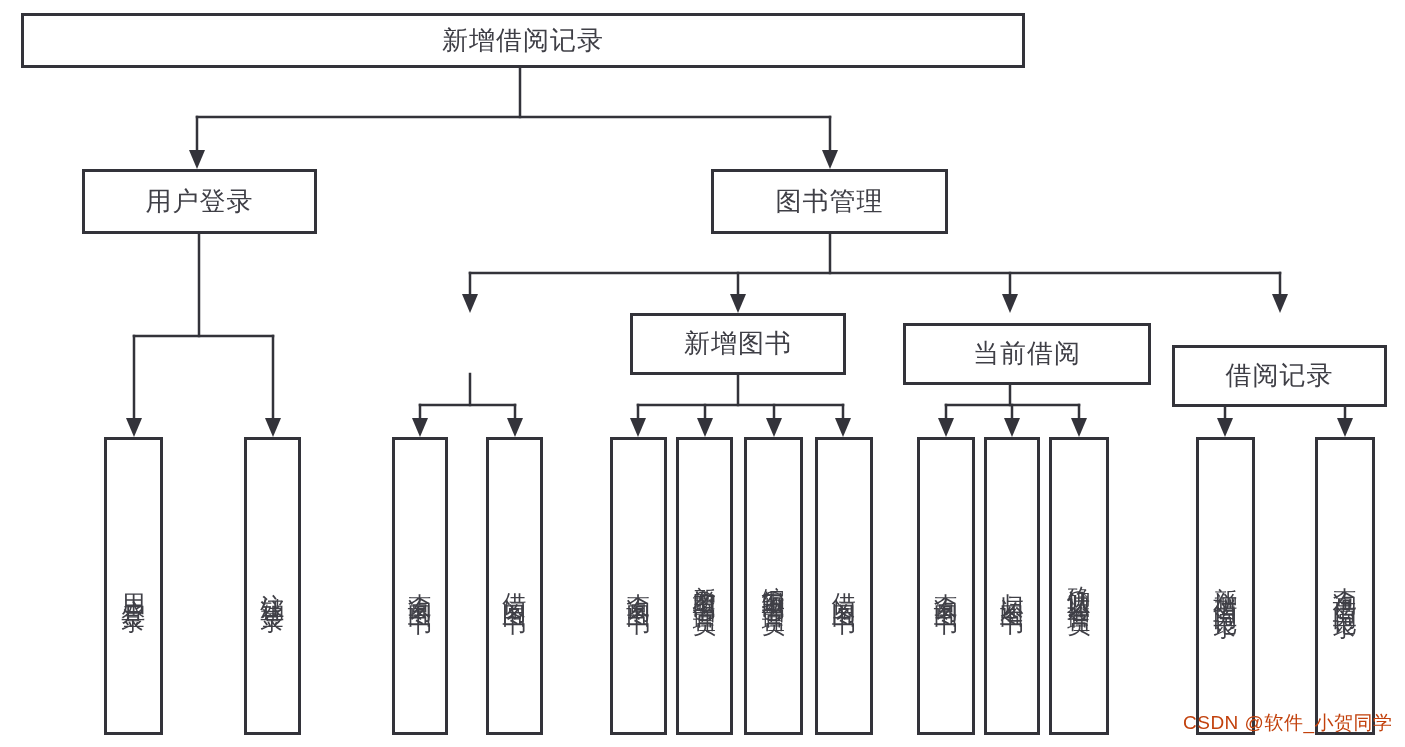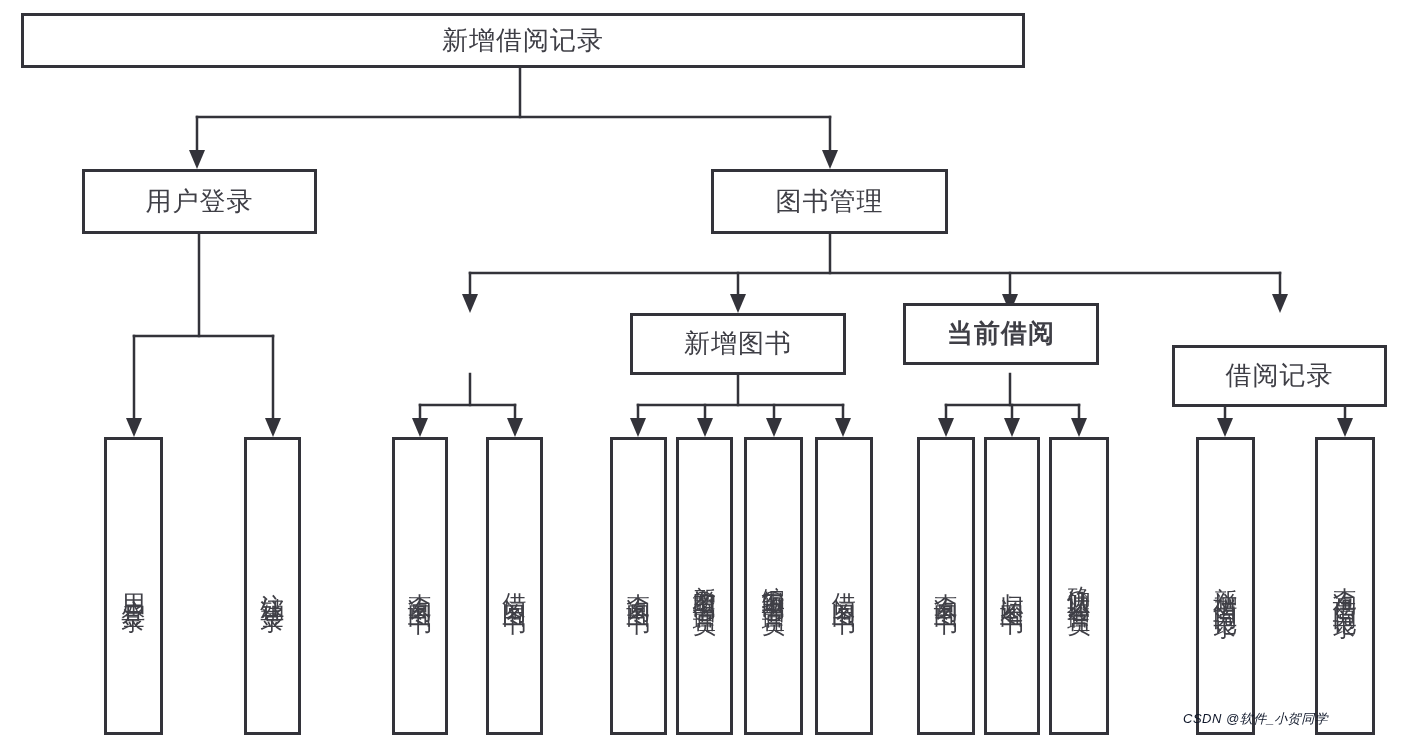--- a/index.html
+++ b/index.html
@@ -28,25 +28,24 @@
     writing-mode:vertical-rl;
     text-orientation:mixed;
     font-size:24px;
     letter-spacing:6px;
   }
   .leaf-long{letter-spacing:4px;font-size:23px;}
   #watermark{
     position:absolute;
     z-index:3;
     left:1183px;top:710px;
-    font-size:13px;
-    color:#0f172a;
+    font-size:19px;
+    color:#c2410c;
     white-space:nowrap;
     letter-spacing:0.5px;
-    font-style:italic;
   }
 </style>
 </head>
 <body>
 
 <div id="stage">
 
   <svg id="connectors" width="1405" height="747" viewBox="0 0 1405 747" stroke="#33333a" stroke-width="2.5" fill="#33333a" stroke-linecap="square">
 
     <line x1="520" y1="68" x2="520" y2="117"></line>
@@ -108,21 +107,21 @@
     <line x1="1345" y1="405" x2="1345" y2="420"></line>
     <polygon points="1337,418 1353,418 1345,437" stroke="none"></polygon>
   </svg>
 
   <div class="node hnode" style="left:21px;top:13px;width:1004px;height:55px;">新增借阅记录</div>
 
   <div class="node hnode" style="left:82px;top:169px;width:235px;height:65px;">用户登录</div>
   <div class="node hnode" style="left:711px;top:169px;width:237px;height:65px;">图书管理</div>
 
   <div class="node hnode" style="left:630px;top:313px;width:216px;height:62px;">新增图书</div>
-  <div class="node hnode" style="left:903px;top:303px;width:196px;height:62px;font-weight:bold;">当前借阅</div>
+  <div class="node hnode" style="left:903px;top:323px;width:248px;height:62px;">当前借阅</div>
   <div class="node hnode" style="left:1172px;top:313px;width:215px;height:62px;margin-top:32px;">借阅记录</div>
 
   <div class="node leaf" style="left:104px;top:437px;width:59px;height:298px;">用户登录</div>
   <div class="node leaf" style="left:244px;top:437px;width:57px;height:298px;">注销登录</div>
 
   <div class="node leaf" style="left:392px;top:437px;width:56px;height:298px;">查询图书</div>
   <div class="node leaf" style="left:486px;top:437px;width:57px;height:298px;">借阅图书</div>
 
   <div class="node leaf" style="left:610px;top:437px;width:57px;height:298px;">查询图书</div>
   <div class="node leaf leaf-long" style="left:676px;top:437px;width:57px;height:298px;">新增图书（管理员）</div>

